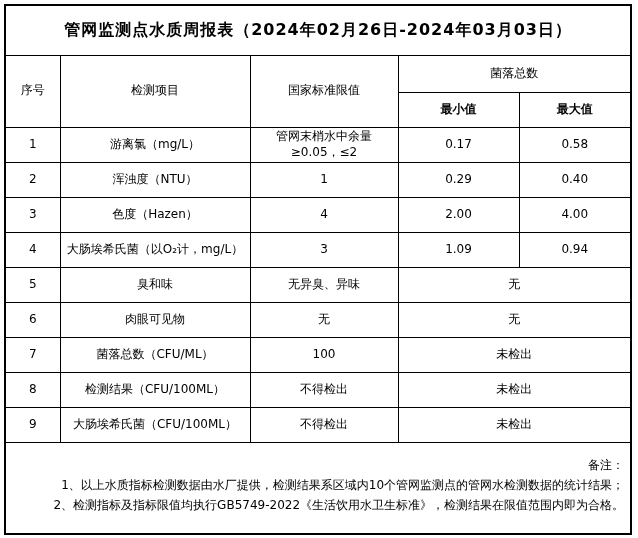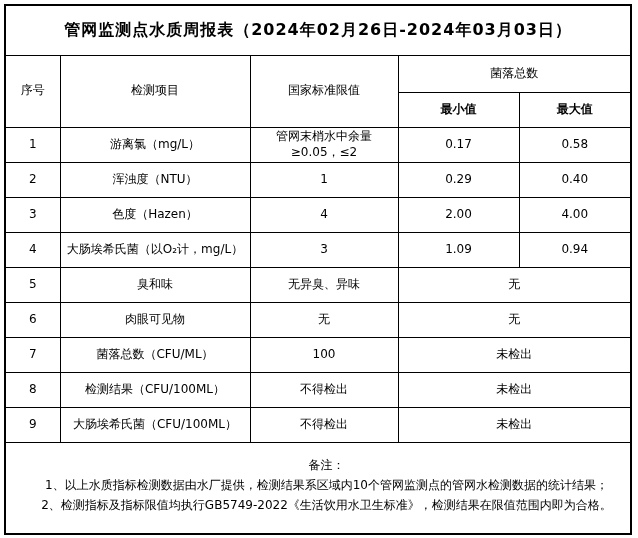--- a/index.html
+++ b/index.html
@@ -32,21 +32,21 @@
   tr.title-row td {
     height:50px;
     font-size:16px;
     font-weight:bold;
     letter-spacing:1px;
   }
   tr.header-row-1 td { height:37px; }
   tr.header-row-2 td { height:35px;font-weight:bold; }
   tr.data-row td { height:35px; }
   tr.notes-row td {
-    text-align:center;
+    text-align:right;
     vertical-align:top;
     padding:12px 6px 4px 23px;
   }
   .note-line { font-size:12px; line-height:20px; white-space:nowrap; }
 </style>
 </head>
 <body>
 
 <div class="page">
   <table class="report">

